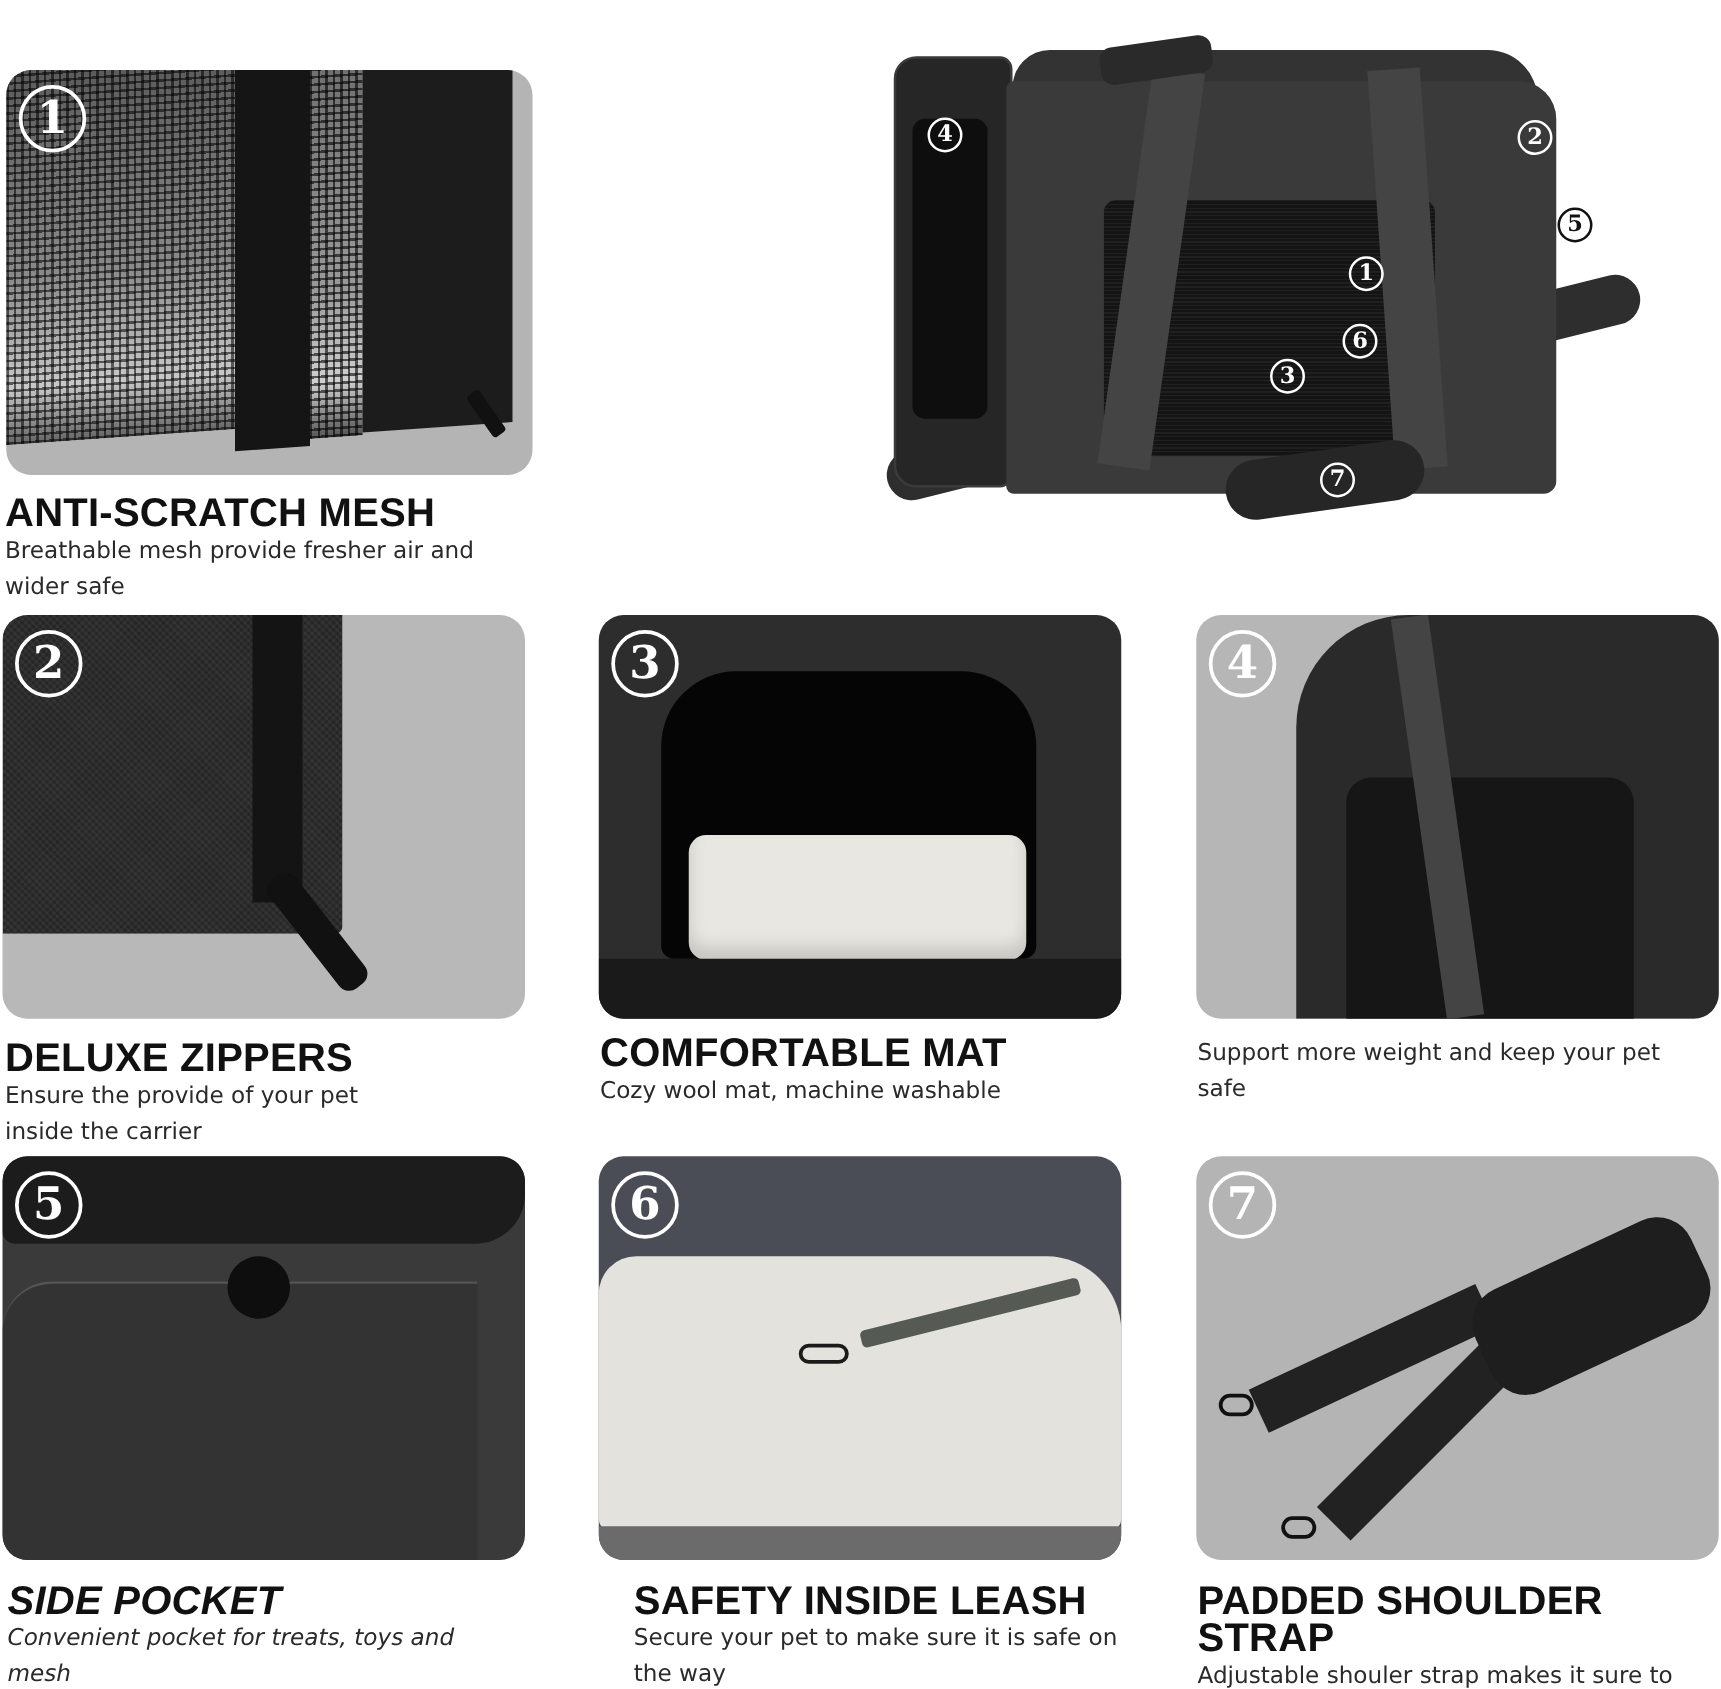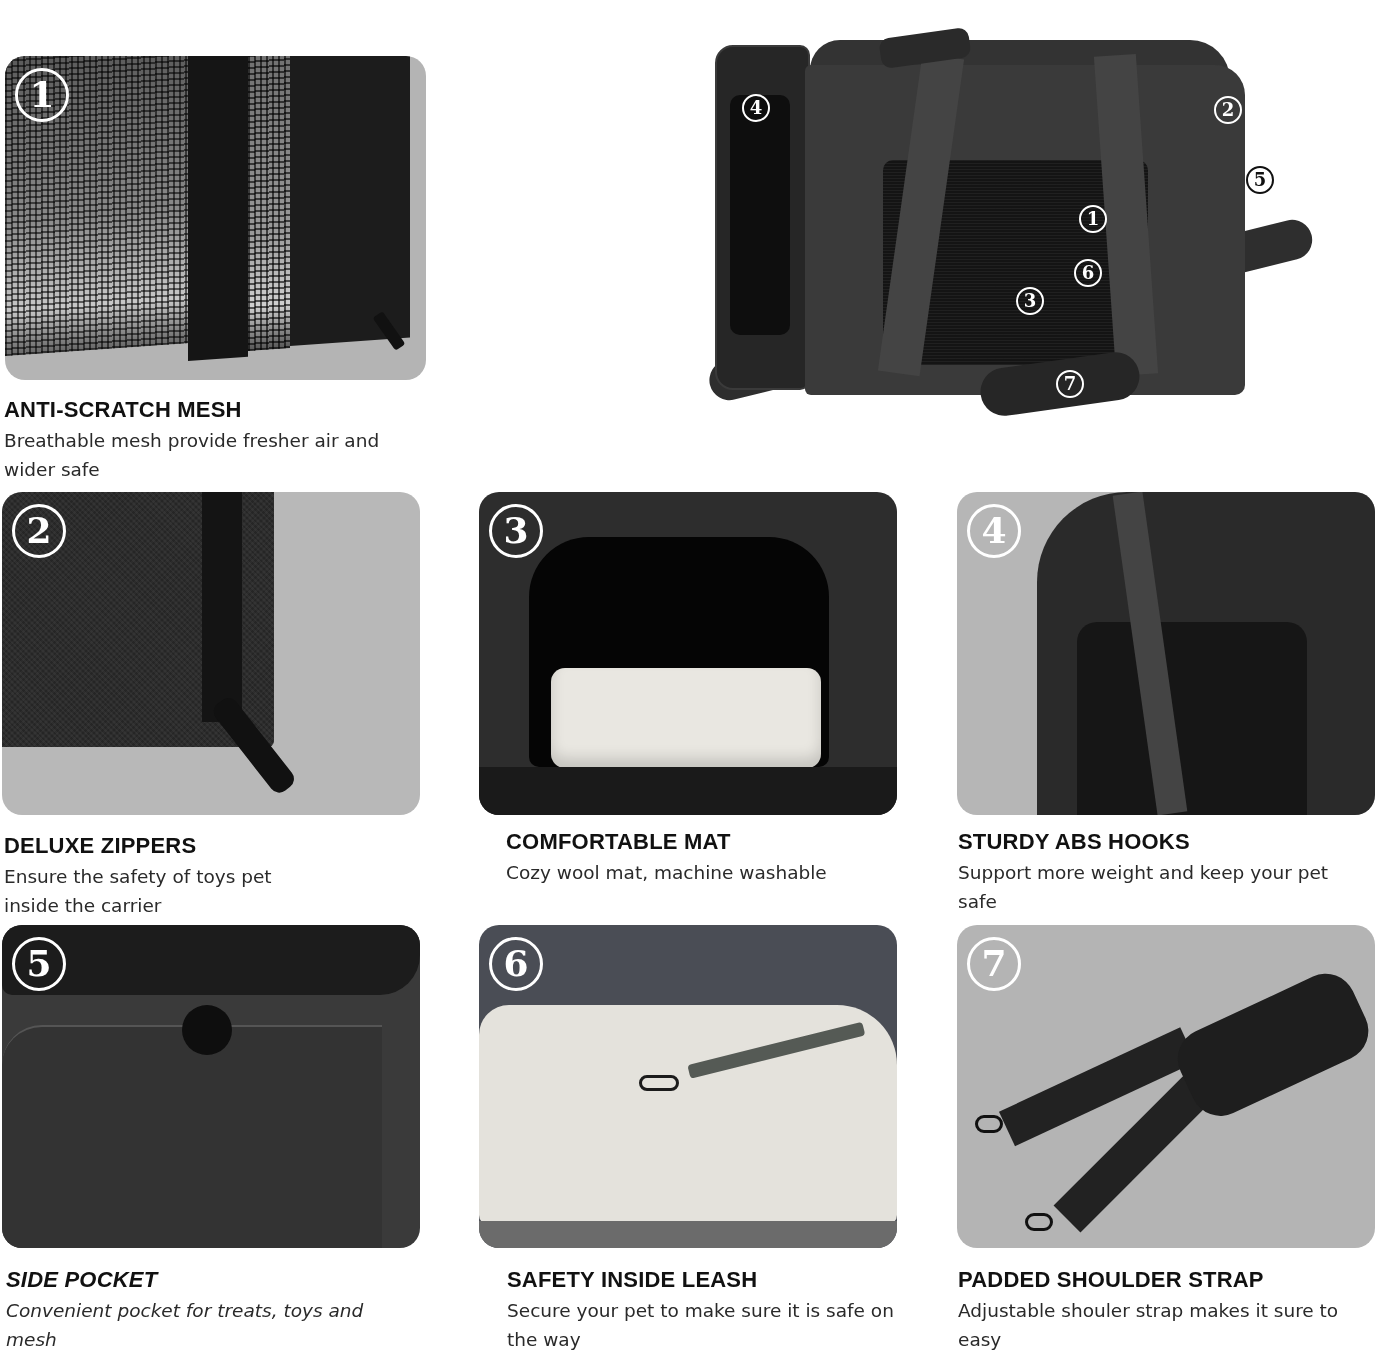--- a/index.html
+++ b/index.html
@@ -23,21 +23,21 @@
       font-weight: bold;
       font-size: 36px;
       line-height: 47px;
       text-align: center;
       z-index: 5;
     }
     .caption { position: absolute; }
     .caption .title {
       font-family: "Liberation Sans", sans-serif;
       font-weight: bold;
-      font-size: 22px;
+      font-size: 32px;
       letter-spacing: 0.2px;
       color: #111;
       line-height: 30px;
     }
     .caption .desc {
       font-family: "DejaVu Sans", sans-serif;
       font-size: 18.5px;
       color: #2a2a2a;
       line-height: 27px;
       margin-top: 2px;
@@ -174,43 +174,42 @@
 </div>
 
 <div class="panel" id="p2">
   <div class="fabric"></div>
   <div class="seam"></div>
   <div class="tab"></div>
   <div class="badge">2</div>
 </div>
 <div class="caption" style="left:4px;top:831px;width:430px;">
   <div class="title">DELUXE ZIPPERS</div>
-  <div class="desc">Ensure the safety of toys pet</div>
+  <div class="desc">Ensure the provide of your pet</div>
   <div class="desc">inside the carrier</div>
 </div>
 
 <div class="panel" id="p3">
   <div class="opening"></div>
   <div class="mat"></div>
   <div class="flap"></div>
   <div class="badge">3</div>
 </div>
-<div class="caption" style="left:506px;top:827px;width:430px;">
+<div class="caption" style="left:480px;top:827px;width:430px;">
   <div class="title">COMFORTABLE MAT</div>
   <div class="desc">Cozy wool mat, machine washable</div>
 </div>
 
 <div class="panel" id="p4">
   <div class="bag"></div>
   <div class="bagmesh"></div>
   <div class="strap"></div>
   <div class="badge">4</div>
 </div>
 <div class="caption" style="left:958px;top:827px;width:420px;">
-  <div class="title">STURDY ABS HOOKS</div>
   <div class="desc">Support more weight and keep your pet</div>
   <div class="desc">safe</div>
 </div>
 
 <div class="panel" id="p5">
   <div class="top"></div>
   <div class="pocket"></div>
   <div class="ring"></div>
   <div class="badge">5</div>
 </div>

